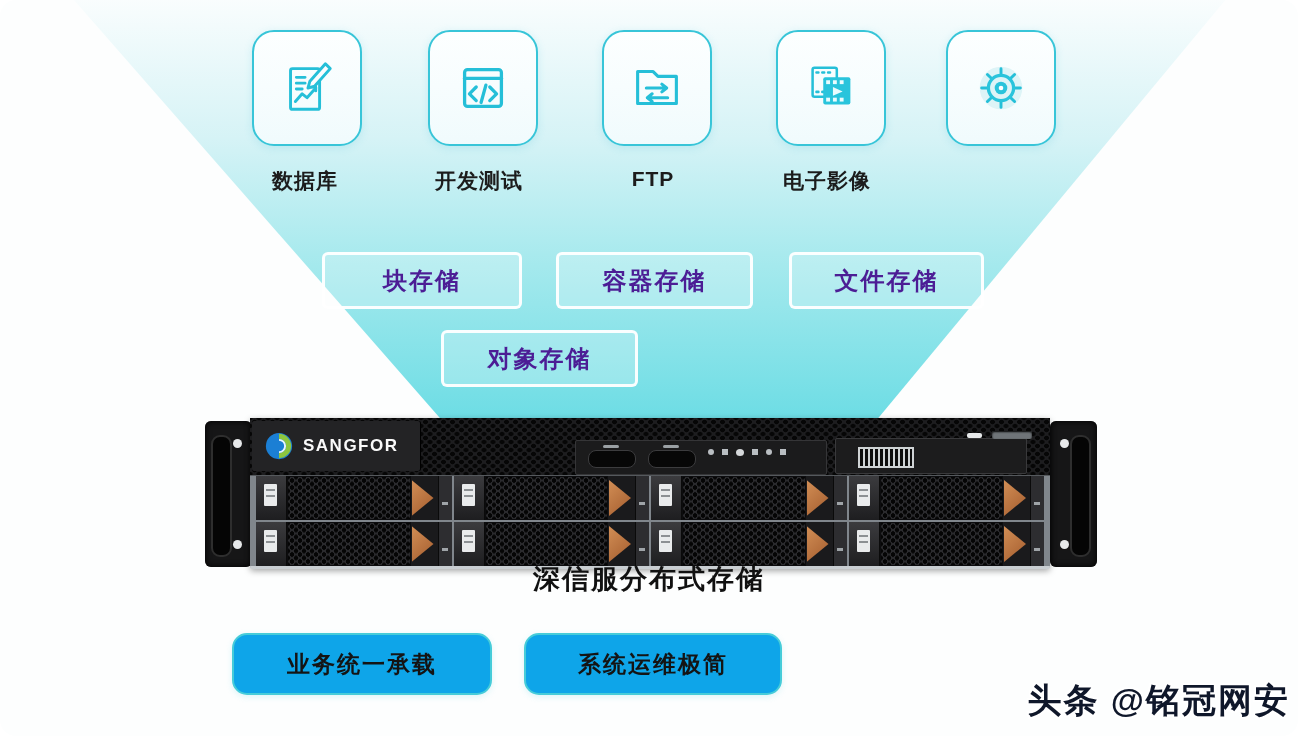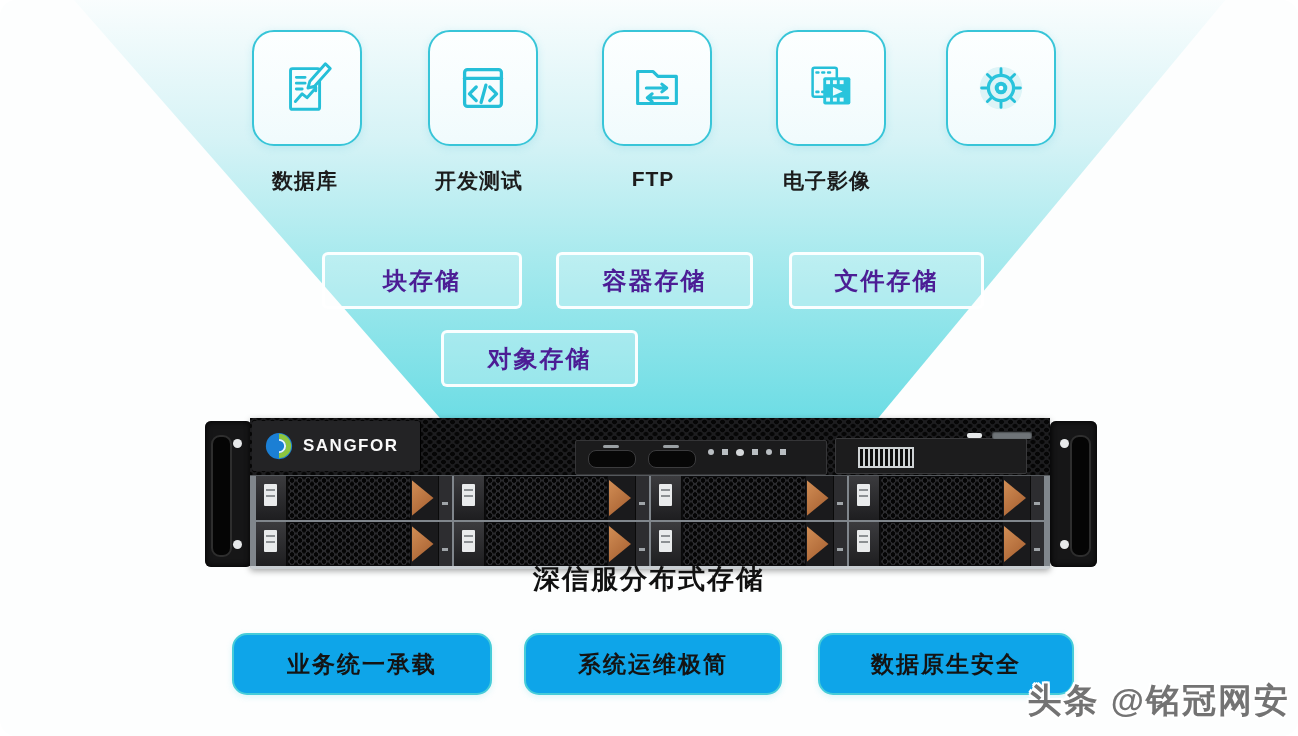--- a/index.html
+++ b/index.html
@@ -104,21 +104,21 @@
   
   .benefit{
     position:absolute;top:633px;height:58px;background:#0ea5e9;
     border:2.5px solid #46ccd9;border-radius:15px;
     display:flex;align-items:center;justify-content:center;
     font-size:23px;font-weight:700;color:#141414;letter-spacing:2px;
     box-shadow:0 2px 6px rgba(70,200,220,0.18);
   }
   .bf-0{left:232px;width:256px}.bf-1{left:524px;width:254px}.bf-2{left:818px;width:252px}
   
-  .watermark{position:absolute;right:8px;top:678px;font-size:34px;font-weight:700;color:#737373;
+  .watermark{position:absolute;right:8px;top:678px;font-size:34px;font-weight:700;color:#0f172a;
     letter-spacing:2px;z-index:5;
     text-shadow:-2px 0 0 #fff,2px 0 0 #fff,0 -2px 0 #fff,0 2px 0 #fff,
       -2px -2px 0 #fff,2px 2px 0 #fff,-2px 2px 0 #fff,2px -2px 0 #fff;}
 </style>
 </head>
 <body>
 
 <div class="canvas">
 
   <div class="funnel"></div>
@@ -300,17 +300,16 @@
             <div class="latch"></div>
           </div>
       </div>
     </div>
   </div>
 
   <div class="caption">深信服分布式存储</div>
 
   <div class="benefit bf-0">业务统一承载</div>
   <div class="benefit bf-1">系统运维极简</div>
-  <div class="benefit bf-2">数据原生安全</div>
 
   <div class="watermark">头条 @铭冠网安</div>
 
 </div>
 
 </body></html>

